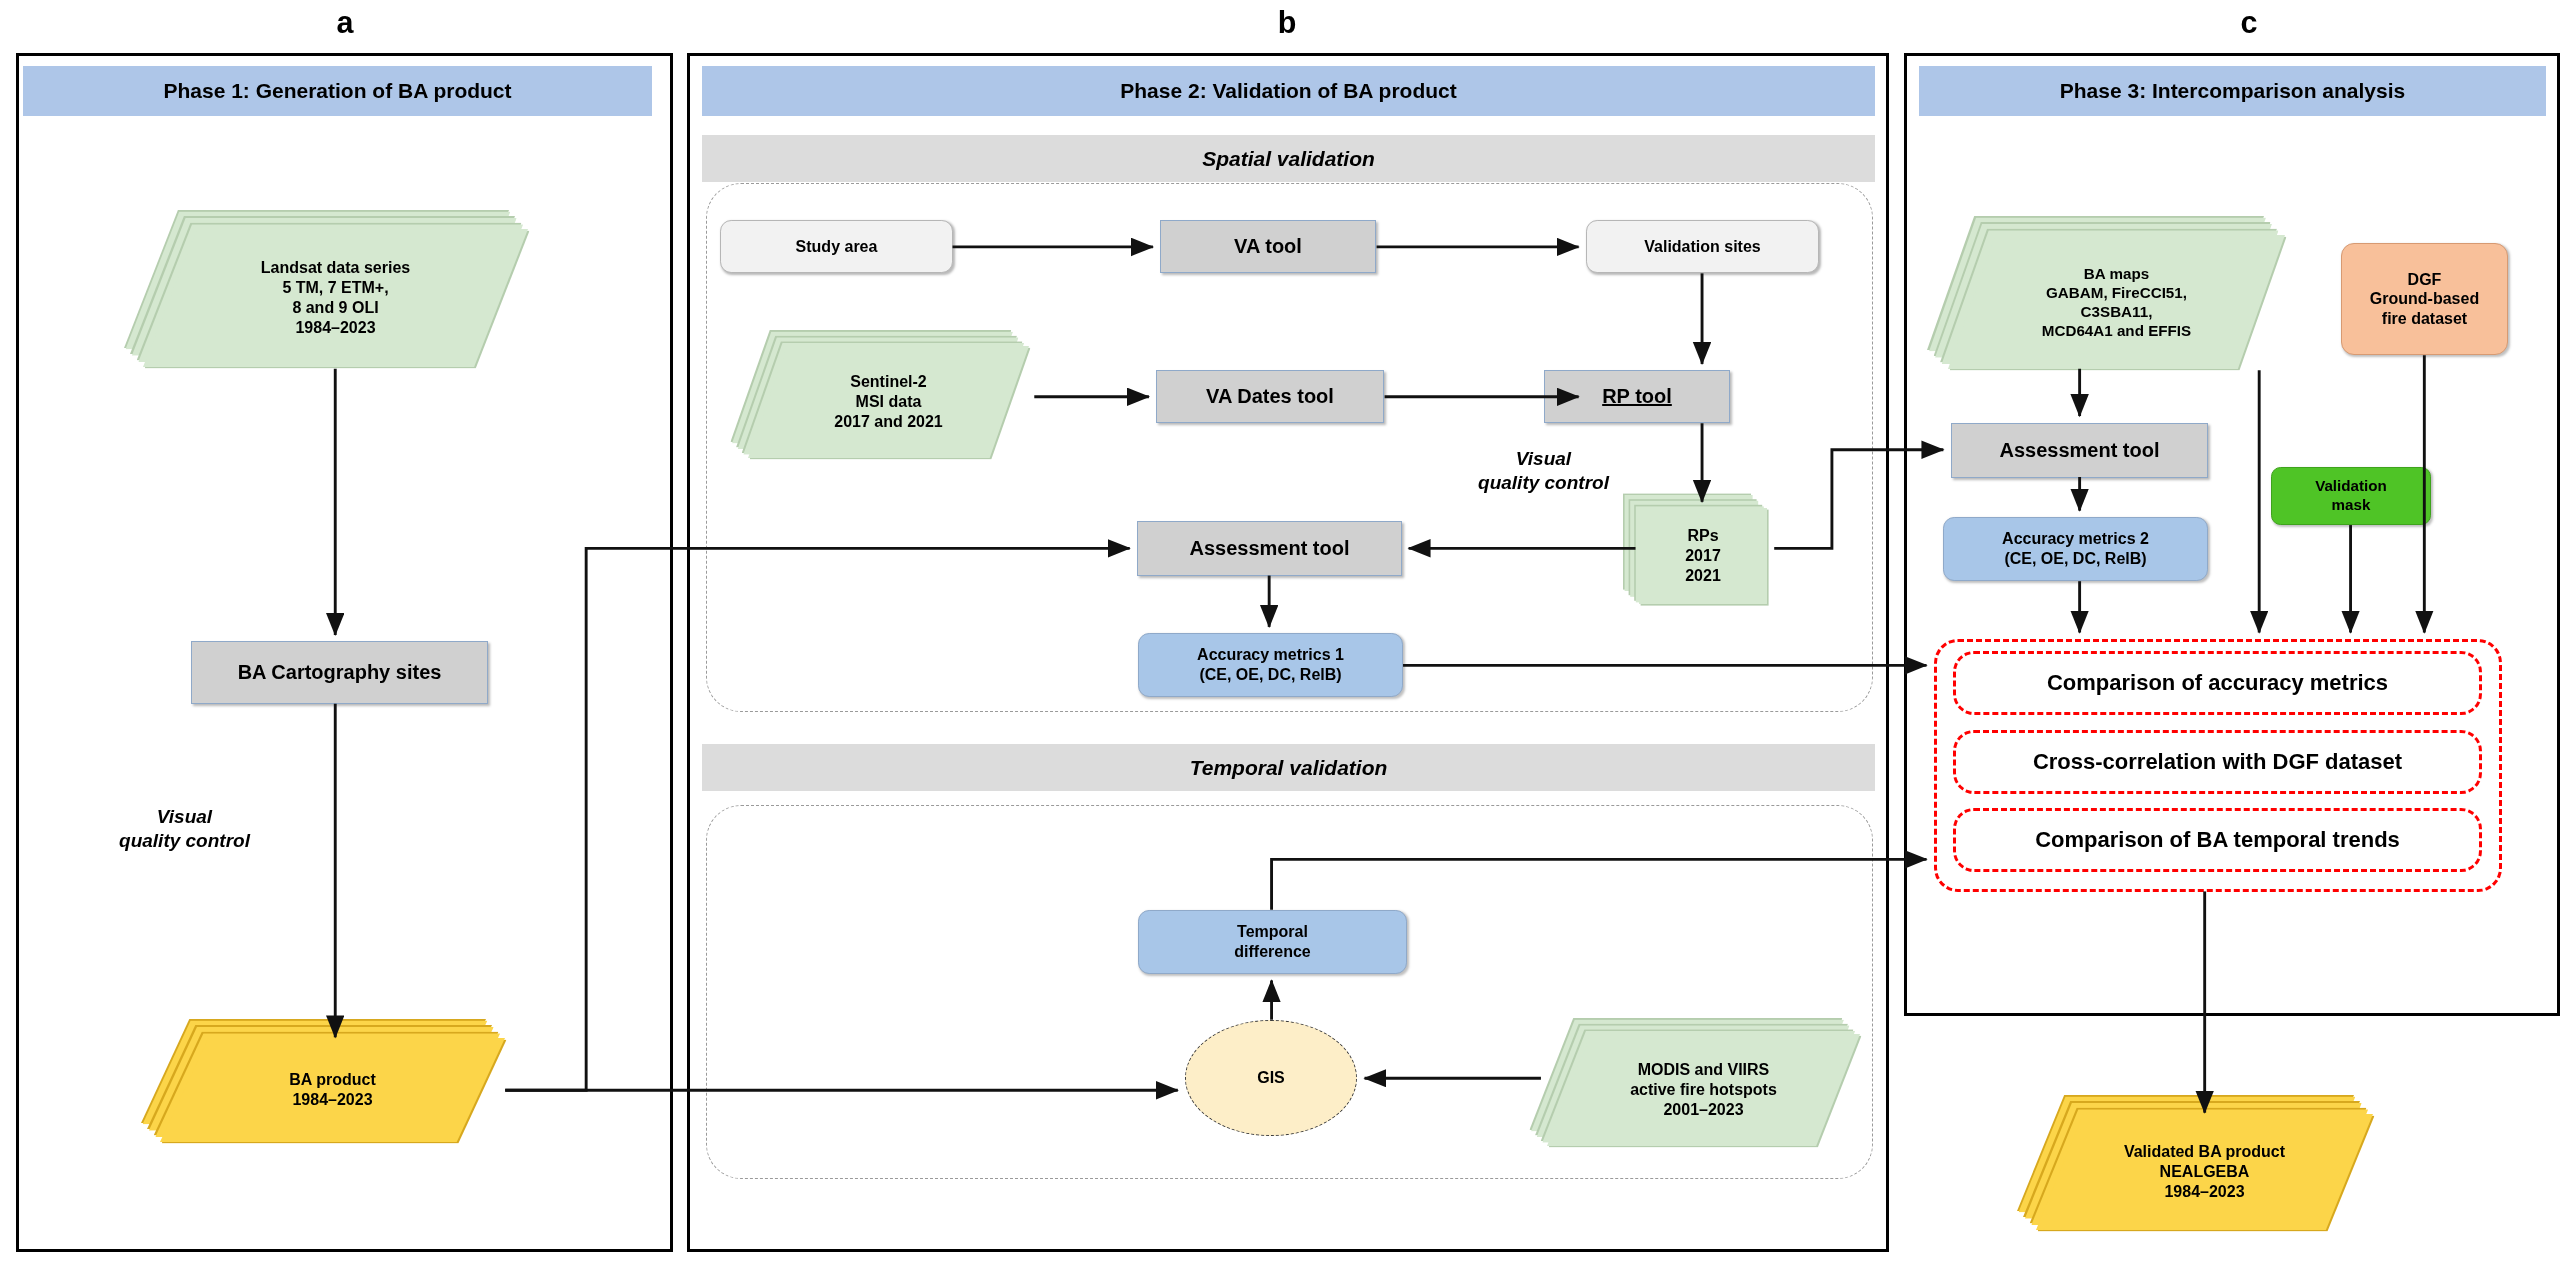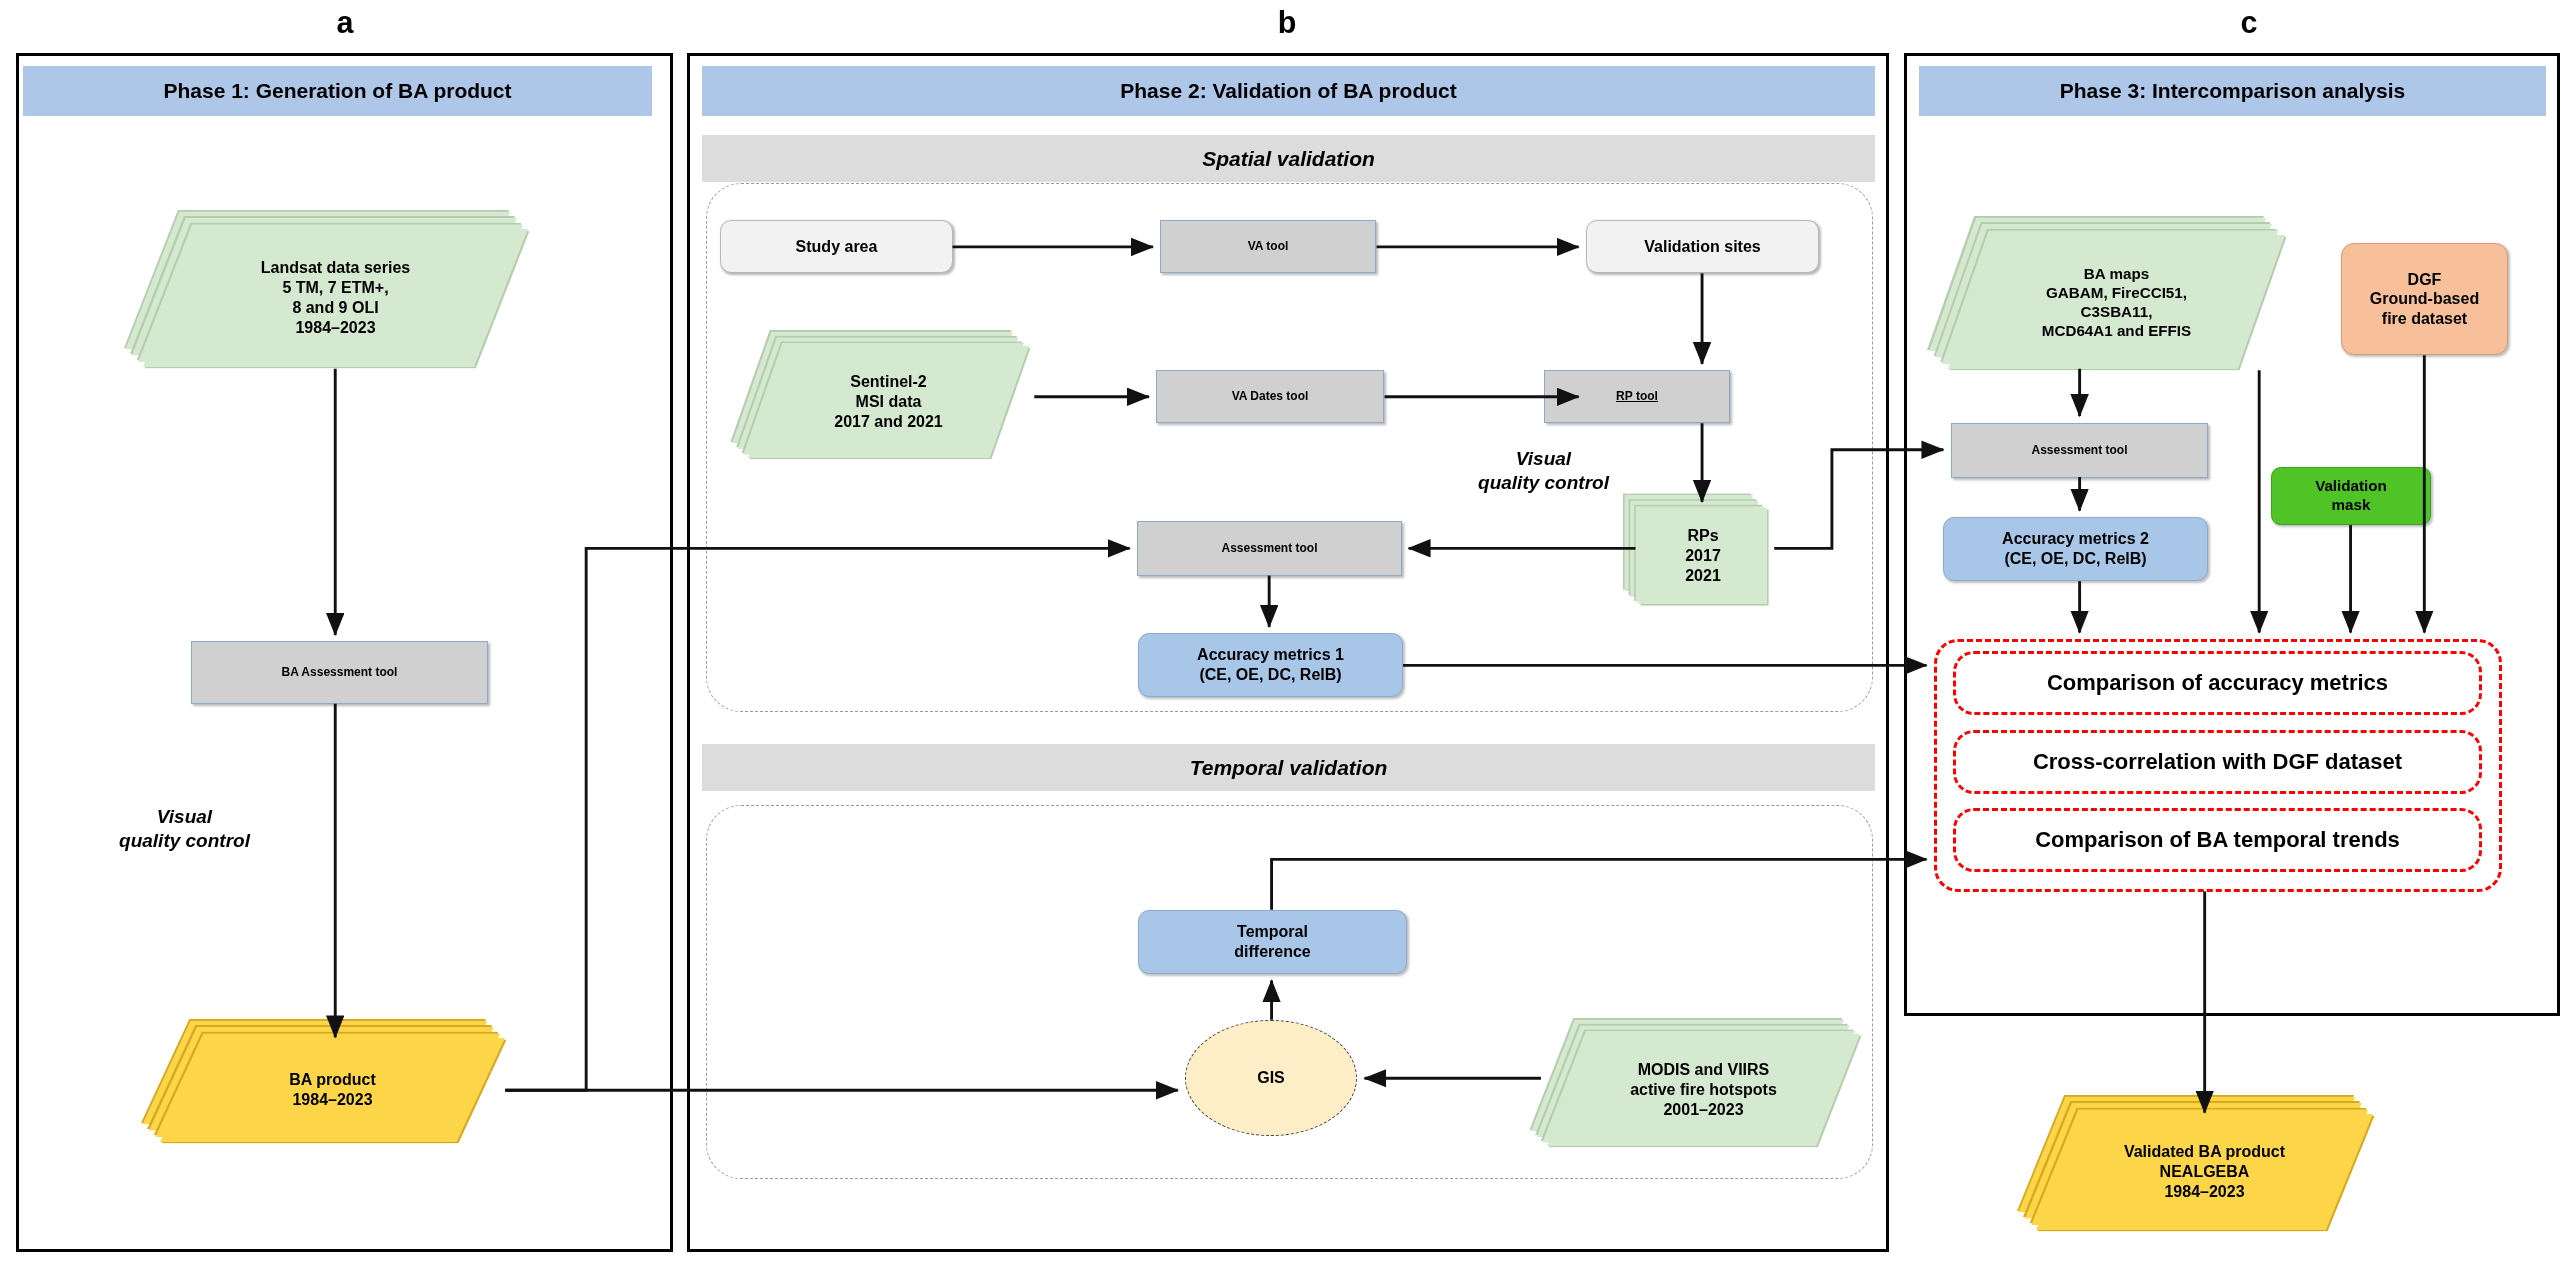--- a/index.html
+++ b/index.html
@@ -11,21 +11,21 @@
   .phase-header{position:absolute;background:#aec6e8;color:#000;font-weight:bold;font-size:21px;
      display:flex;align-items:center;justify-content:center;text-align:center;}
   .sub-header{position:absolute;background:#dcdcdc;color:#000;font-weight:bold;font-style:italic;font-size:21px;
      display:flex;align-items:center;justify-content:center;text-align:center;}
 
   .dash-group{position:absolute;border:1.6px dashed #9a9a9a;border-radius:35px;box-sizing:border-box;}
 
   .node{position:absolute;box-sizing:border-box;display:flex;align-items:center;justify-content:center;
         text-align:center;font-weight:bold;color:#000;line-height:1.22;}
 
-  .rect-gray{background:#d0d0d0;border:0.8px solid #8fa9c9;font-size:12px;
+  .rect-gray{background:#d0d0d0;border:0.8px solid #8fa9c9;font-size:20px;
      box-shadow:1.6px 1.6px 2.4px rgba(0,0,0,0.28);}
   .round-light{background:#f2f2f2;border:0.8px solid #b6b6b6;border-radius:11.2px;font-size:16px;
      box-shadow:1.6px 1.6px 2.4px rgba(0,0,0,0.28);}
   .round-blue{background:#a8c6e8;border:0.8px solid #8fa9c9;border-radius:11.2px;font-size:16px;
      box-shadow:1.6px 1.6px 2.4px rgba(0,0,0,0.25);}
   .round-orange{background:#f8c09a;border:0.8px solid #d79a72;border-radius:13px;font-size:16px;
      box-shadow:1.6px 1.6px 2.4px rgba(0,0,0,0.25);}
   .round-green{background:#4fc426;border:0.8px solid #3ea31c;border-radius:9.6px;font-size:15.2px;
      box-shadow:1.6px 1.6px 2.4px rgba(0,0,0,0.25);}
   .ellipse-cream{background:#fdeec8;border:1.6px dashed #3a3a3a;border-radius:50%;font-size:16px;}
@@ -72,21 +72,21 @@
     <div class="sheet greenline" style="transform:translate(-6.4px,-6.4px);"></div>
     <div class="sheet green" style="transform:translate(-4.8px,-4.8px);"></div>
     <div class="sheet greenline" style="transform:translate(1.6px,1.6px);"></div>
     <div class="sheet green"></div>
     <div class="lbl" style="white-space:pre-line;">Landsat data series
 5 TM, 7 ETM+,
 8 and 9 OLI
 1984–2023</div>
   </div>
 
-  <div class="node rect-gray" style="left:191px;top:641px;width:297px;height:63px;">BA Assessment tool</div>
+  <div class="node rect-gray" style="left:191px;top:641px;width:297px;height:63px;">BA Cartography sites</div>
 
   <div class="italic-note" style="left:64px;top:805px;width:241px;white-space:pre-line;">Visual
 quality control</div>
 
   <div class="stack" style="left:160px;top:1038px;width:345px;height:104px;">
     <div class="sheet yellowline" style="transform:translate(-19px,-19px);"></div>
     <div class="sheet yellow" style="transform:translate(-17.6px,-17.6px);"></div>
     <div class="sheet yellowline" style="transform:translate(-13px,-13px);"></div>
     <div class="sheet yellow" style="transform:translate(-11.2px,-11.2px);"></div>
     <div class="sheet yellowline" style="transform:translate(-6.4px,-6.4px);"></div>

